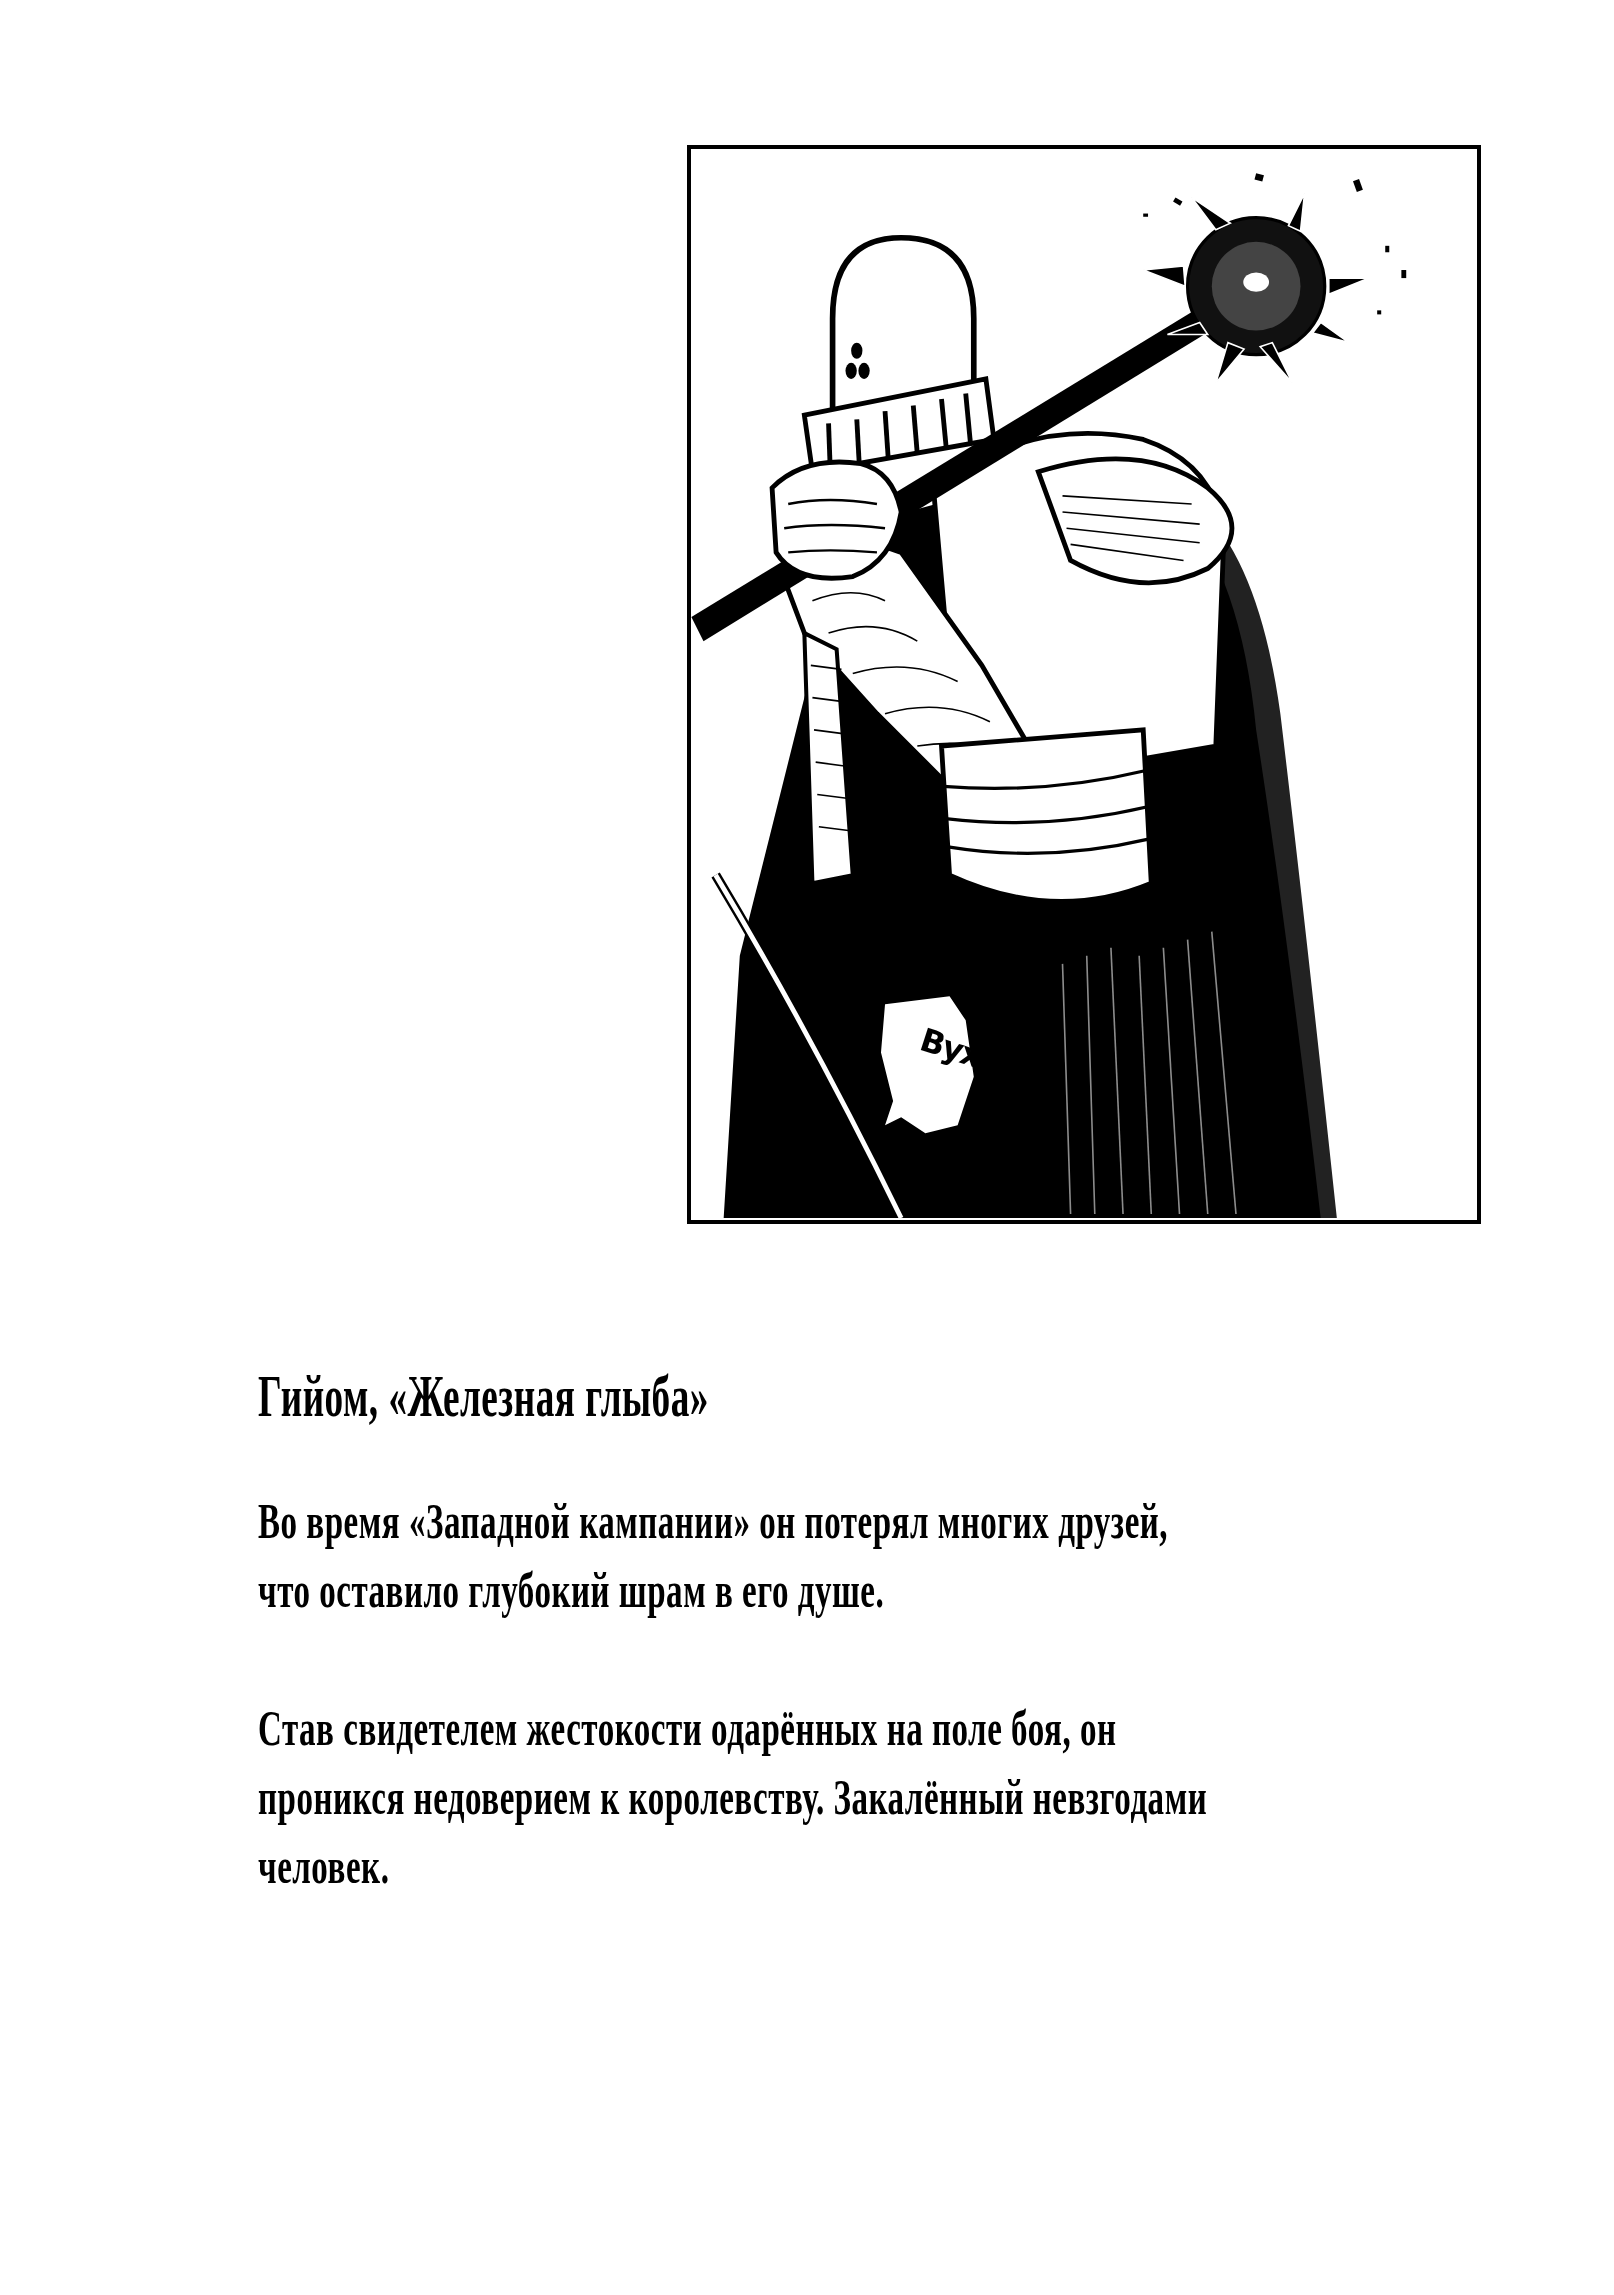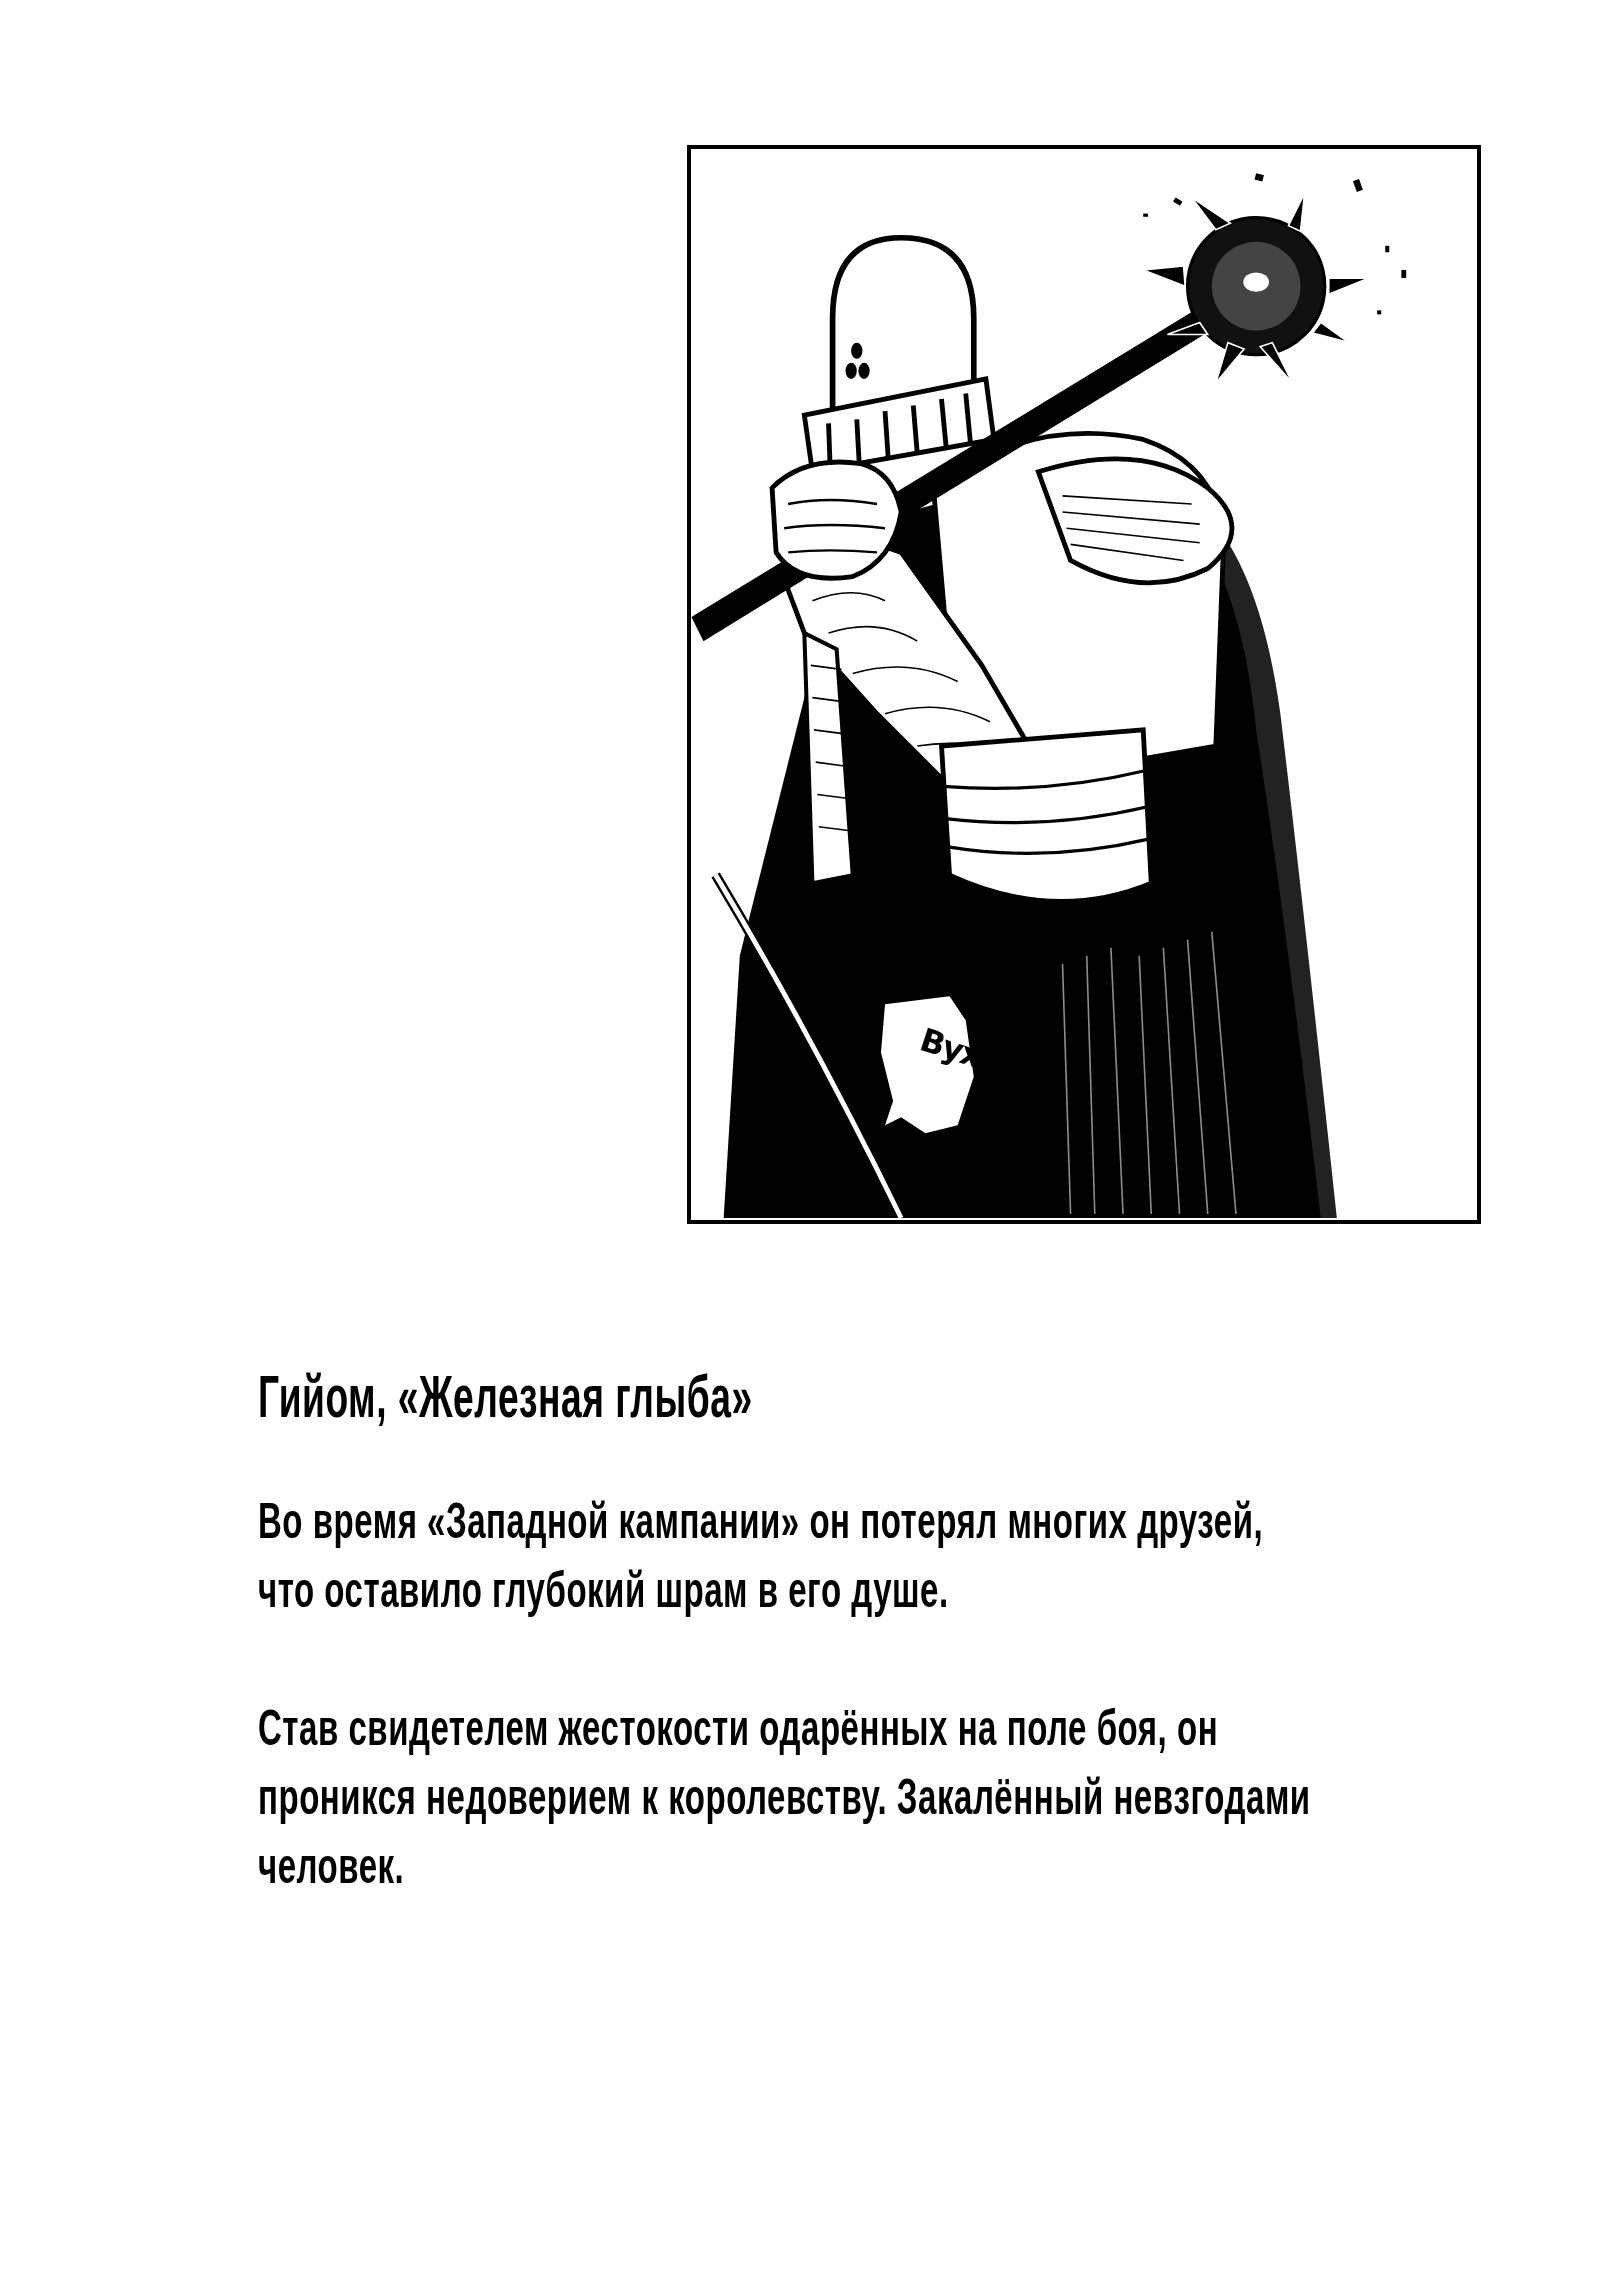--- a/index.html
+++ b/index.html
@@ -10,21 +10,21 @@
     box-sizing: border-box; border: 4.8px solid #000; background: #fff; overflow: hidden;
   }
   .panel svg { position: absolute; left: 0; top: 0; width: 785px; height: 1069px; }
   .sfx {
     position: absolute; left: 229px; top: 880px;
     font-family: "DejaVu Sans", sans-serif; font-weight: bold; color: #000;
     font-size: 32px; transform: rotate(18deg); letter-spacing: -1.6px;
   }
   .text-block {
     position: absolute; left: 258px; top: 1356px; width: 1146px; color: #000;
-    font-family: Liberation Sans, sans-serif; font-weight: bold;
+    font-family: Liberation Serif, serif; font-weight: bold;
   }
   .title {
     font-size: 60px; line-height: 81px; margin: 0;
     transform: scaleX(0.62); transform-origin: left center; white-space: nowrap;
     letter-spacing: 0.8px;
   }
   .para {
     font-size: 50px; line-height: 69px; margin: 0; white-space: nowrap;
     transform: scaleX(0.66); transform-origin: left center; letter-spacing: 0.8px;
   }

